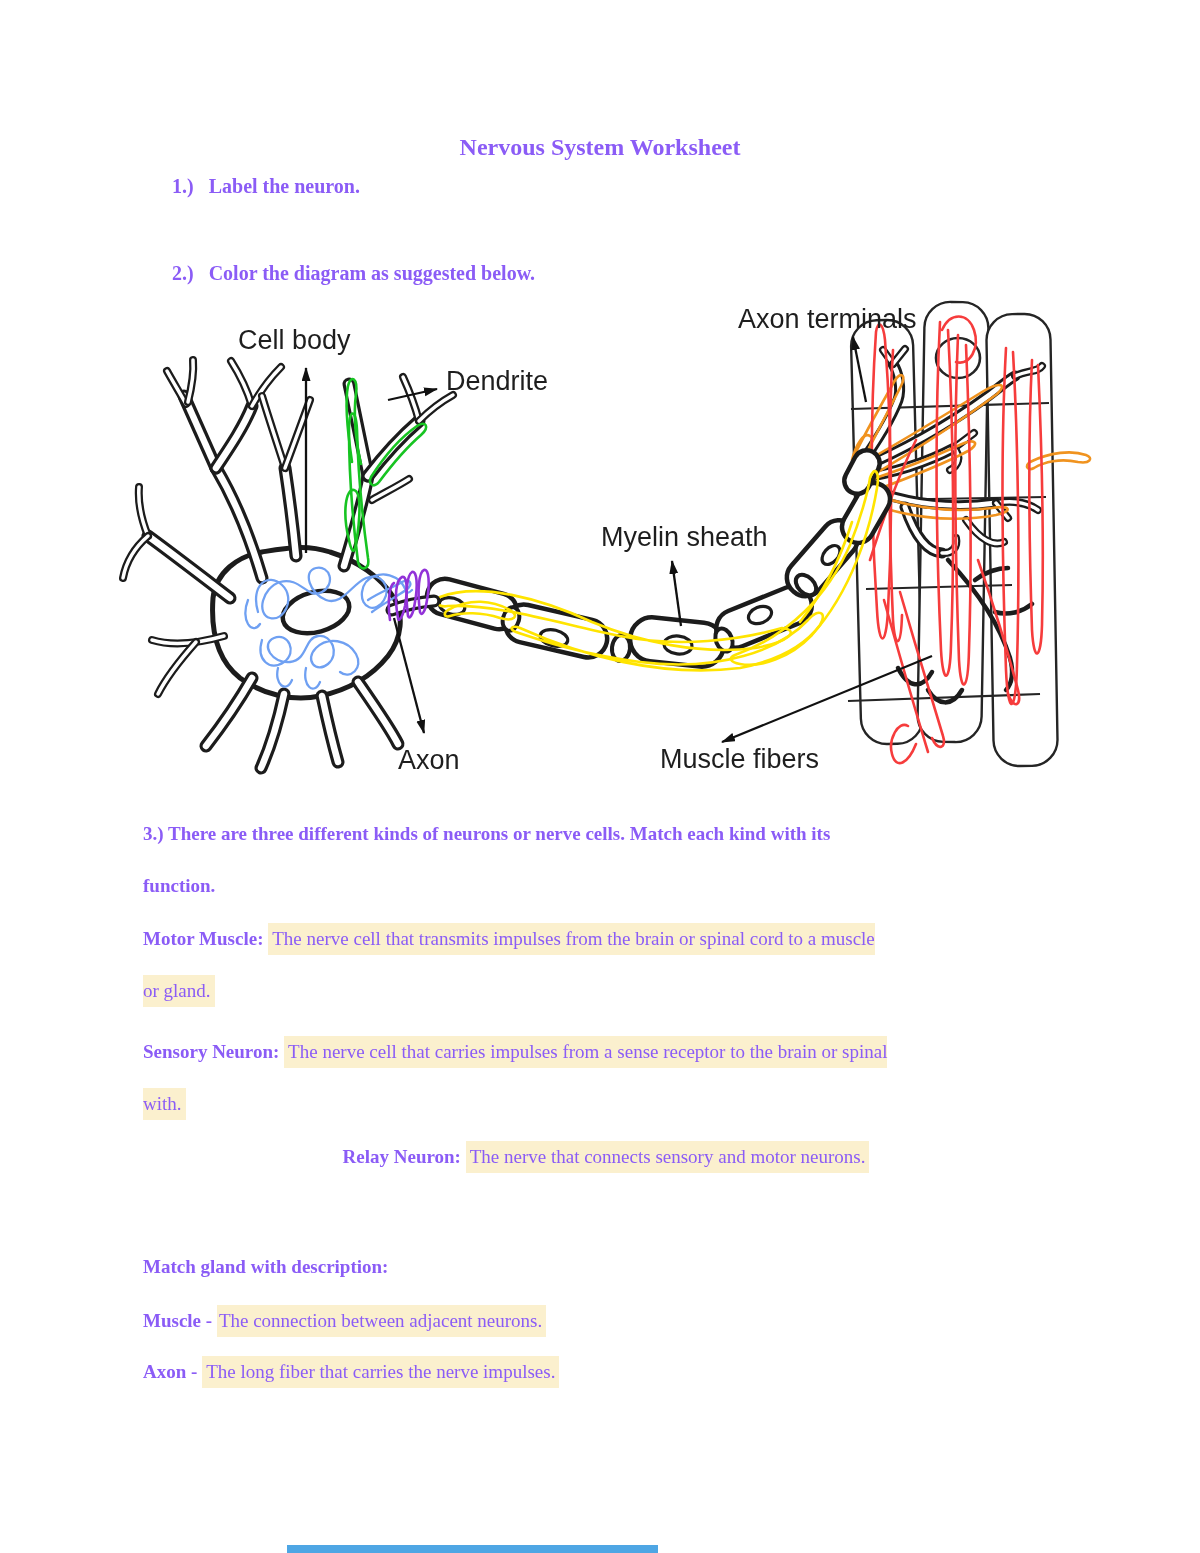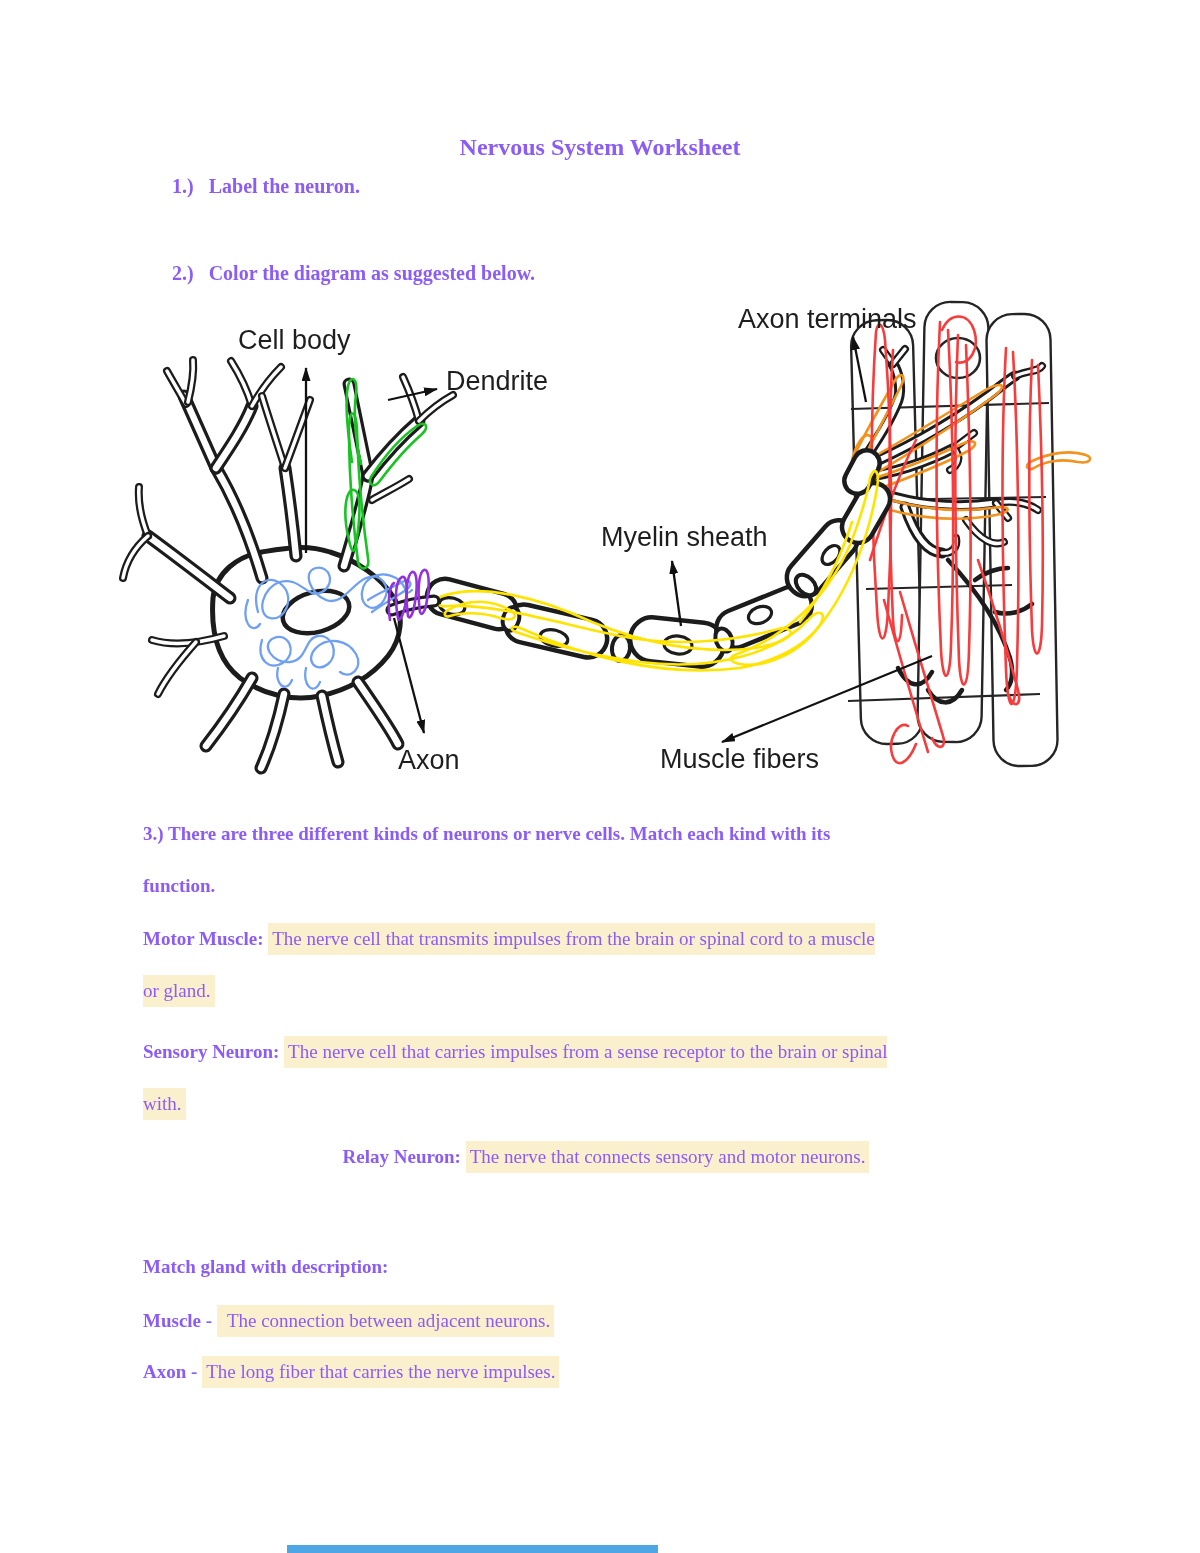--- a/index.html
+++ b/index.html
@@ -5,21 +5,21 @@
   html,body{margin:0;padding:0;background:#fff;}
   .page{position:relative;width:1200px;height:1553px;background:#ffffff;overflow:hidden;
         font-family:"Liberation Serif",serif;color:#8b5cf6;}
   .title{position:absolute;top:134px;left:0;width:1200px;text-align:center;
          font-weight:bold;font-size:24px;}
   .item{position:absolute;left:172px;font-weight:bold;font-size:20px;white-space:nowrap;text-align:right;}
   .item .num{display:inline-block;margin-right:15px;}
   .para{position:absolute;left:143px;width:926px;font-size:19px;line-height:52px;}
   .b{font-weight:bold;}
   .hl{background:#FBF0CE;padding:5px 4px 6px 4px;}
-  .hl-sp{padding-left:10px;}
+  .hl-sp{padding-left:2px;}
   .bar{position:absolute;left:287px;top:1545px;width:371px;height:8px;background:#4EA6E4;}
   svg{position:absolute;left:0;top:0;}
   .lbl{font-family:"Liberation Sans","DejaVu Sans",sans-serif;font-size:27px;fill:#1e1e1e;}
   .tube{stroke:#1c1c1c;stroke-width:13;fill:none;stroke-linecap:round;stroke-linejoin:round;}
   .tubeIn{stroke:#ffffff;stroke-width:6.5;fill:none;stroke-linecap:round;stroke-linejoin:round;}
   .t.tube{stroke-width:11;} .t.tubeIn{stroke-width:5;}
   .s.tube{stroke-width:8;} .s.tubeIn{stroke-width:3.5;}
   .soma{fill:#ffffff;stroke:#1c1c1c;stroke-width:5;stroke-linejoin:round;}
   .nucbig{fill:#ffffff;stroke:#1c1c1c;stroke-width:4.5;}
   .cap{fill:#ffffff;stroke:#1c1c1c;stroke-width:4.5;}

